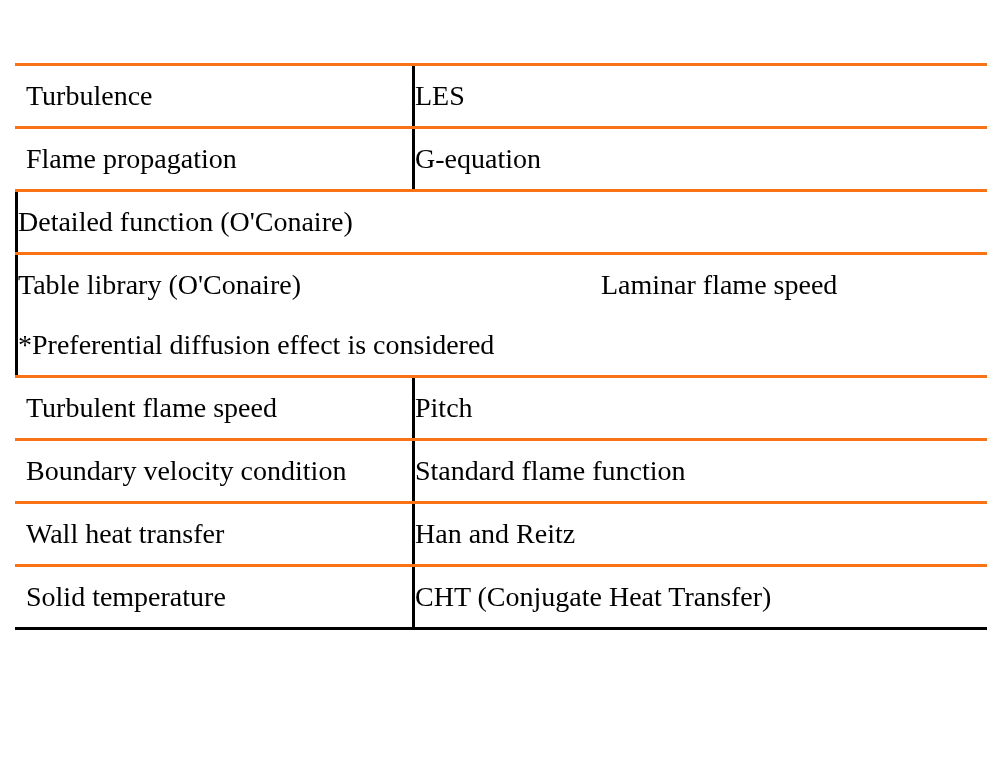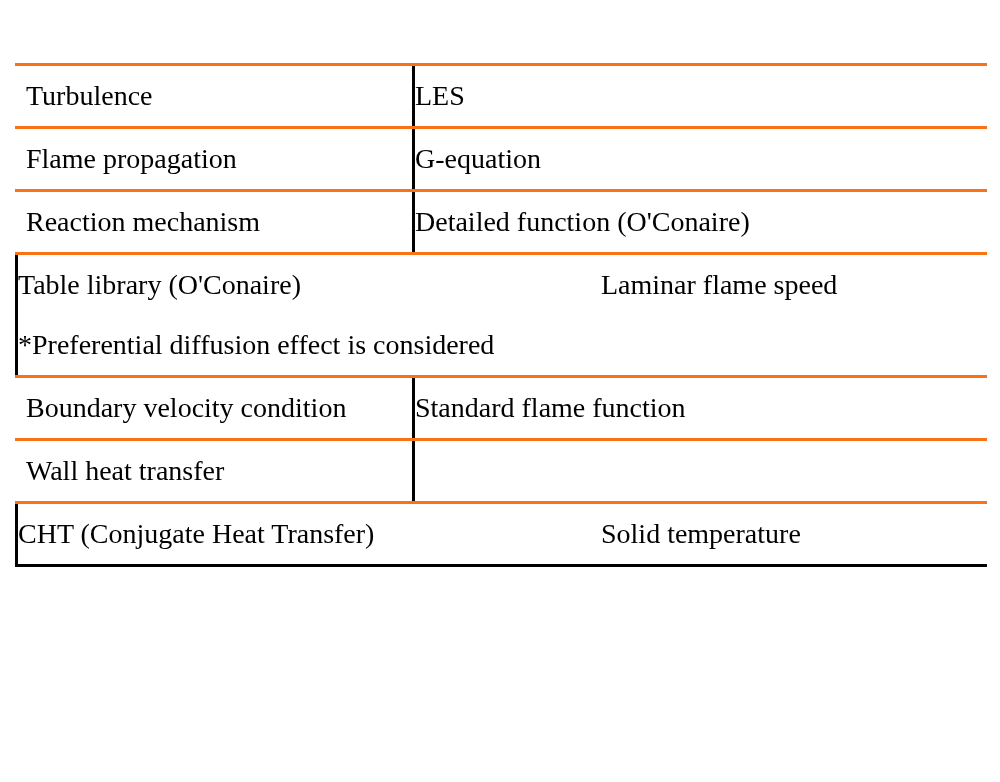--- a/index.html
+++ b/index.html
@@ -63,59 +63,65 @@
   <div class="row">
     <div class="cell label">
       <div class="line">Flame propagation</div>
     </div>
     <div class="cell value">
       <div class="line">G-equation</div>
     </div>
   </div>
 
   <div class="row">
-    <div class="cell label">
-      <div class="line">Reaction mechanism</div>
-    </div>
     <div class="cell value">
       <div class="line">Detailed function (O'Conaire)</div>
     </div>
   </div>
 
   <div class="row">
     <div class="cell value">
       <div class="line">Table library (O'Conaire)</div>
       <div class="line">*Preferential diffusion effect is considered</div>
     </div>
     <div class="cell label">
       <div class="line">Laminar flame speed</div>
     </div>
   </div>
 
+  <div class="row">
+    <div class="cell label">
+      <div class="line">Turbulent flame speed</div>
+    </div>
+    <div class="cell value">
+      <div class="line">Pitch</div>
+    </div>
+  </div>
 
 
   <div class="row">
     <div class="cell label">
       <div class="line">Boundary velocity condition</div>
     </div>
     <div class="cell value">
       <div class="line">Standard flame function</div>
     </div>
   </div>
 
   <div class="row">
     <div class="cell label">
       <div class="line">Wall heat transfer</div>
     </div>
     <div class="cell value">
+      <div class="line">Han and Reitz</div>
     </div>
   </div>
 
   <div class="row">
+    <div class="cell label">
+      <div class="line">Solid temperature</div>
+    </div>
     <div class="cell value">
       <div class="line">CHT (Conjugate Heat Transfer)</div>
-    </div>
-    <div class="cell label">
-      <div class="line">Solid temperature</div>
     </div>
   </div>
 
 </div>
 
 </body></html>

